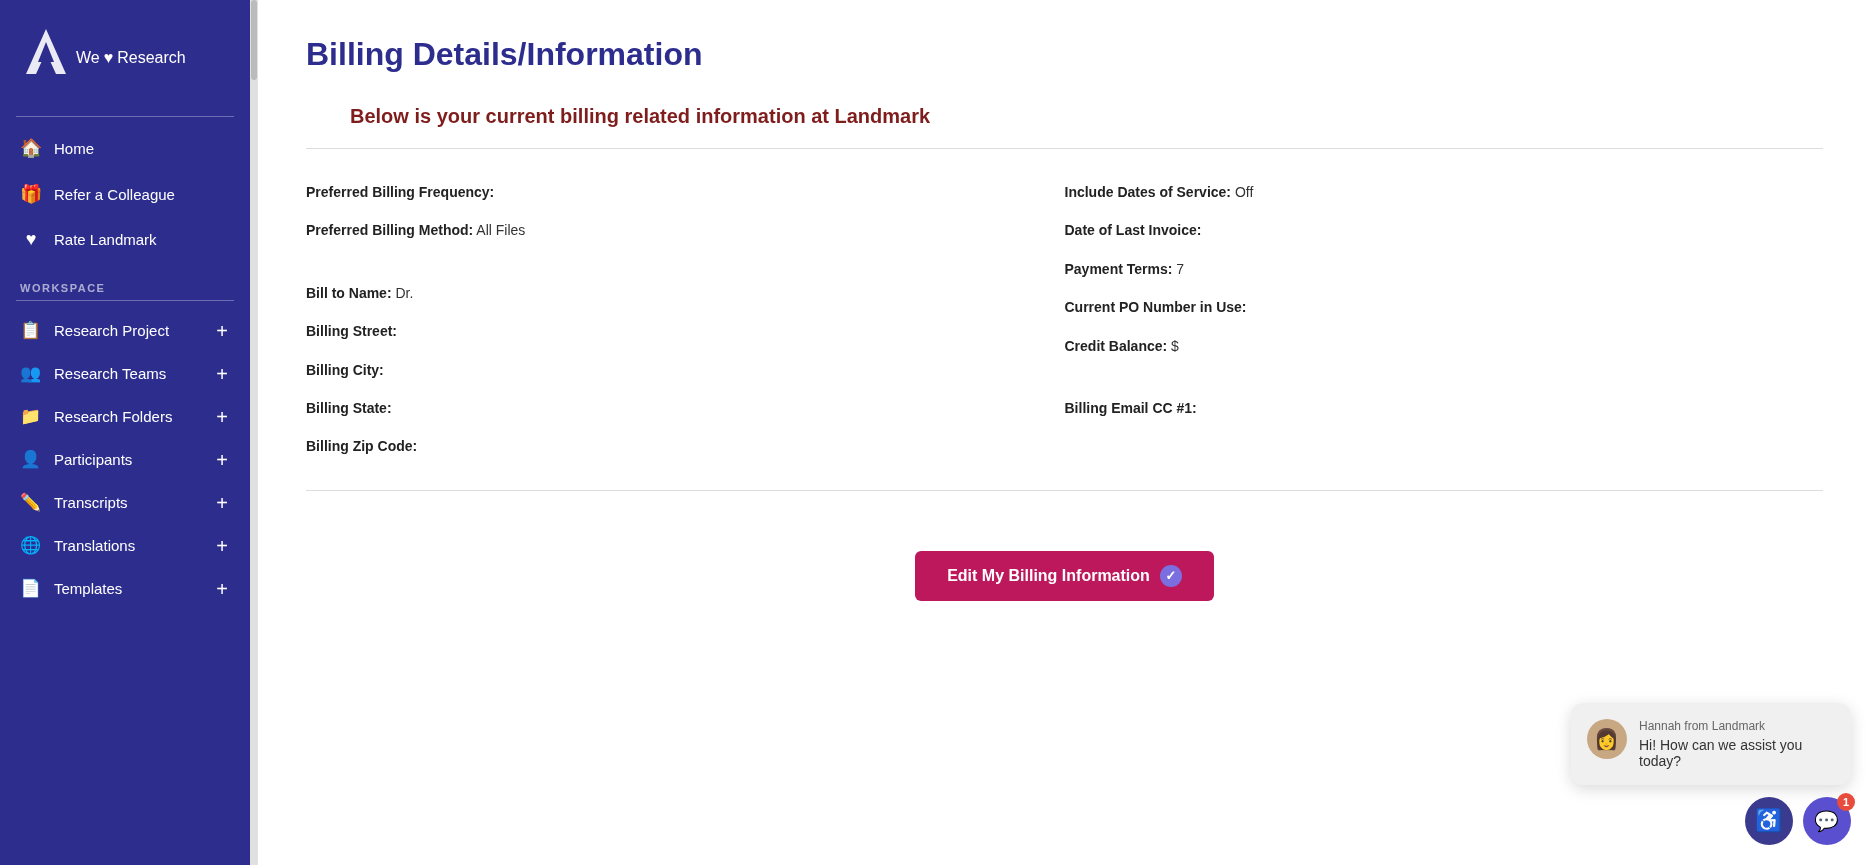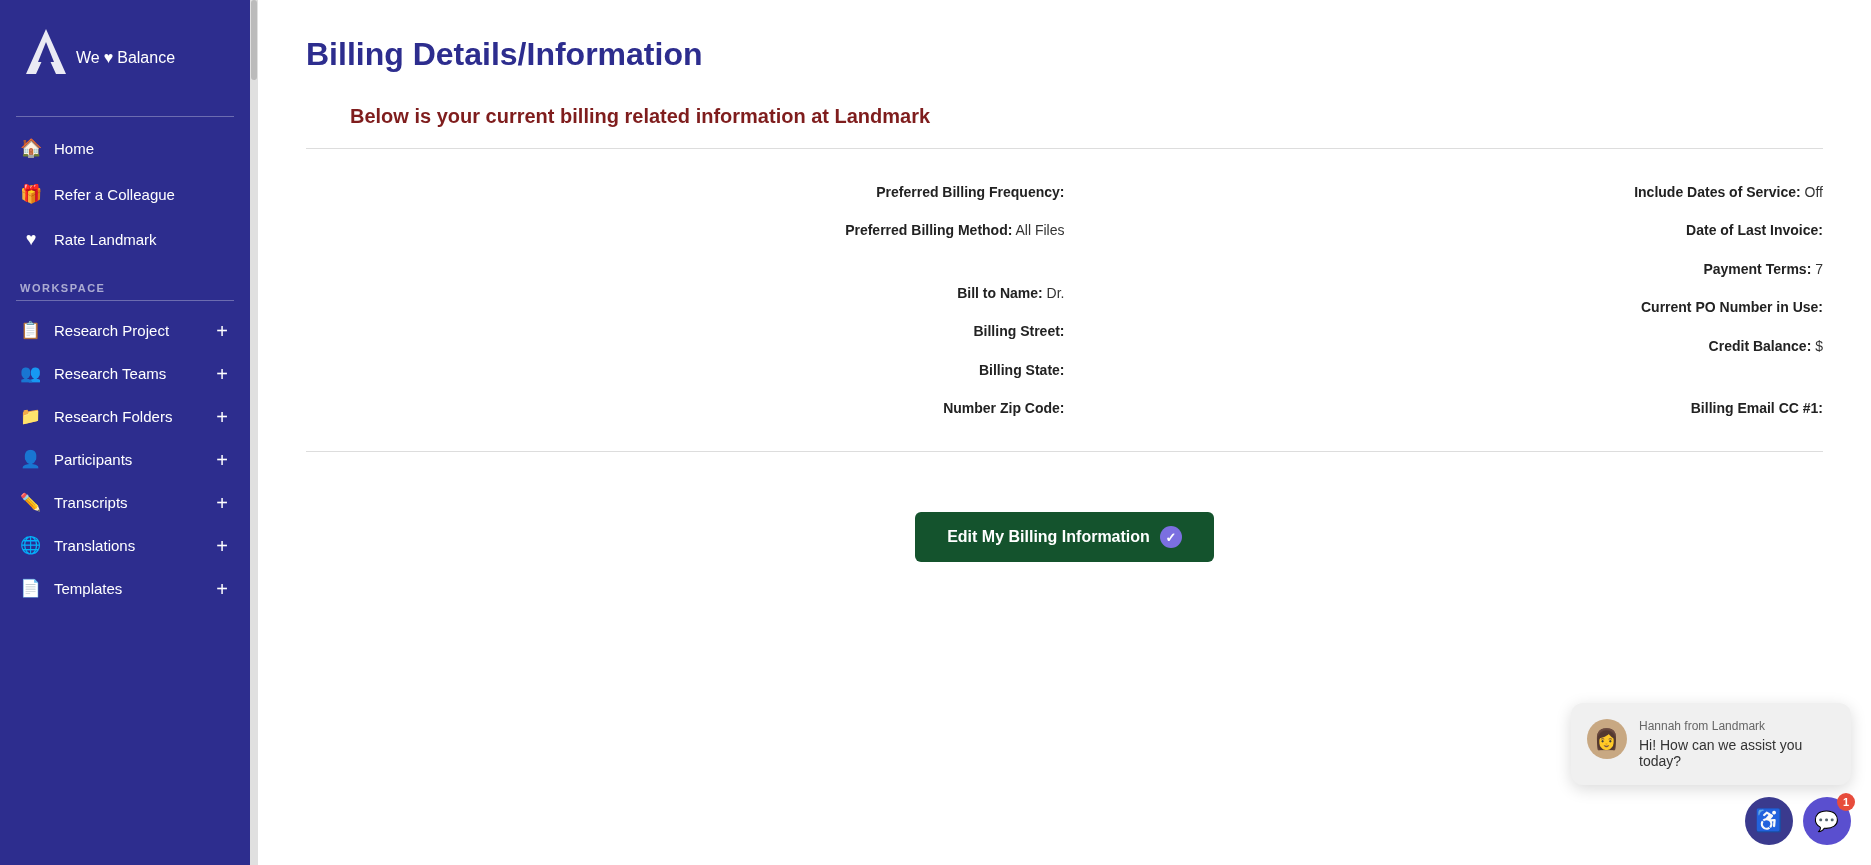--- a/index.html
+++ b/index.html
@@ -116,21 +116,20 @@
       border: none;
       border-top: 1px solid #ddd;
       margin: 0 0 24px;
     }
 
     .billing-grid {
       display: grid;
       grid-template-columns: 1fr 1fr;
       gap: 0;
       margin-bottom: 24px;
-      text-align: right;
     }
 
     .billing-field {
       padding: 8px 0;
       font-size: 14px;
       color: #333;
       line-height: 1.6;
     }
     .billing-field strong {
       font-weight: 700;
@@ -144,21 +143,21 @@
       padding-top: 20px;
     }
 
     .billing-divider-bottom {
       border: none;
       border-top: 1px solid #ddd;
       margin: 0 0 16px;
     }
 
     .edit-billing-btn {
-      background: #14532d;
+      background: #be185d;
       color: #fff;
       border: none;
       border-radius: 6px;
       padding: 14px 32px;
       font-size: 16px;
       font-weight: 600;
       cursor: pointer;
       display: flex;
       align-items: center;
       gap: 10px;
@@ -289,21 +288,21 @@
 <div class="sidebar">
 
   <div class="sidebar-logo">
     <svg class="logo-icon" viewBox="0 0 60 60" fill="none">
       <polygon points="30,5 10,50 20,50 30,28 40,50 50,50" fill="white" opacity="0.9"></polygon>
       <polygon points="30,18 22,38 28,38 30,32 32,38 38,38" fill="#2d2d8e"></polygon>
     </svg>
     <span class="logo-tagline">
       <span>We</span>
       <span class="heart-icon">♥</span>
-      <span>Balance</span>
+      <span>Research</span>
     </span>
   </div>
 
   <hr class="sidebar-divider">
 
   <a class="sidebar-nav-item">
     <span class="nav-icon">🏠</span>
     <span>Home</span>
   </a>
   <a class="sidebar-nav-item">
@@ -402,25 +401,29 @@
       <div style="height:24px"></div>
       <div class="billing-field">
         <strong>Bill to Name:</strong>
         <span> Dr.</span>
       </div>
       <div class="billing-field">
         <strong>Billing Street:</strong>
         <span></span>
       </div>
       <div class="billing-field">
+        <strong>Billing City:</strong>
+        <span></span>
+      </div>
+      <div class="billing-field">
         <strong>Billing State:</strong>
         <span></span>
       </div>
       <div class="billing-field">
-        <strong>Number Zip Code:</strong>
+        <strong>Billing Zip Code:</strong>
         <span></span>
       </div>
     </div>
 
     <div>
       <div class="billing-field">
         <strong>Include Dates of Service:</strong>
         <span> Off</span>
       </div>
       <div class="billing-field">

